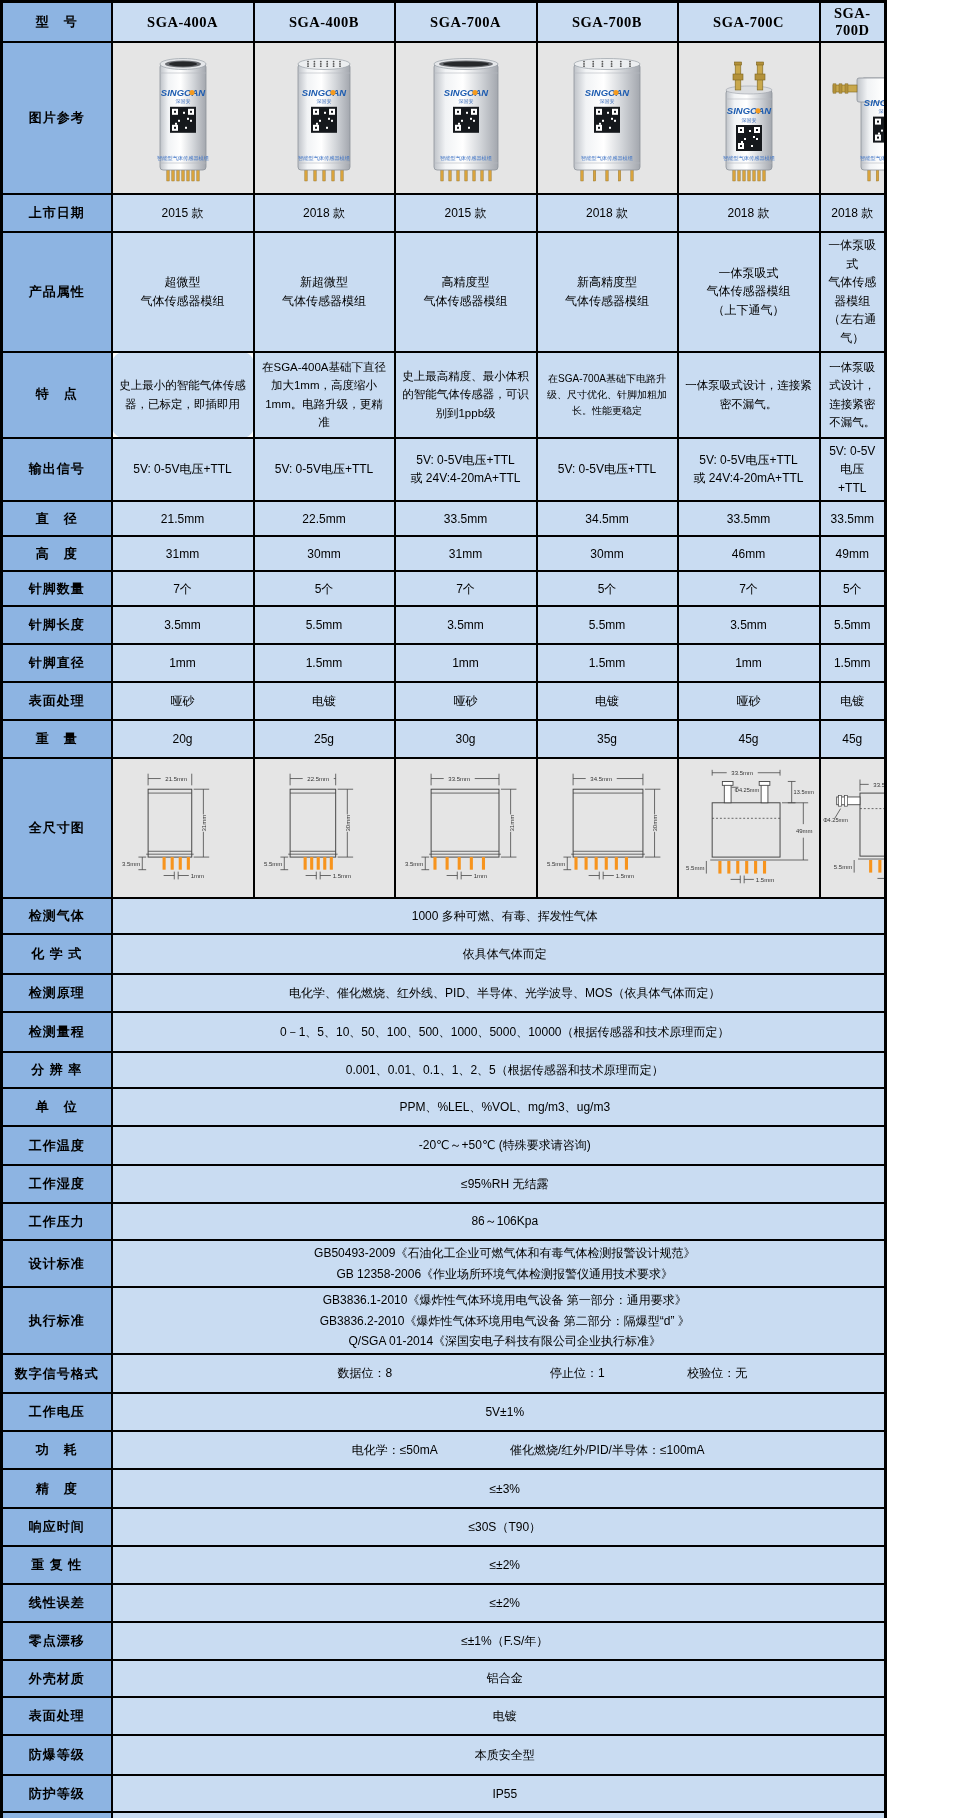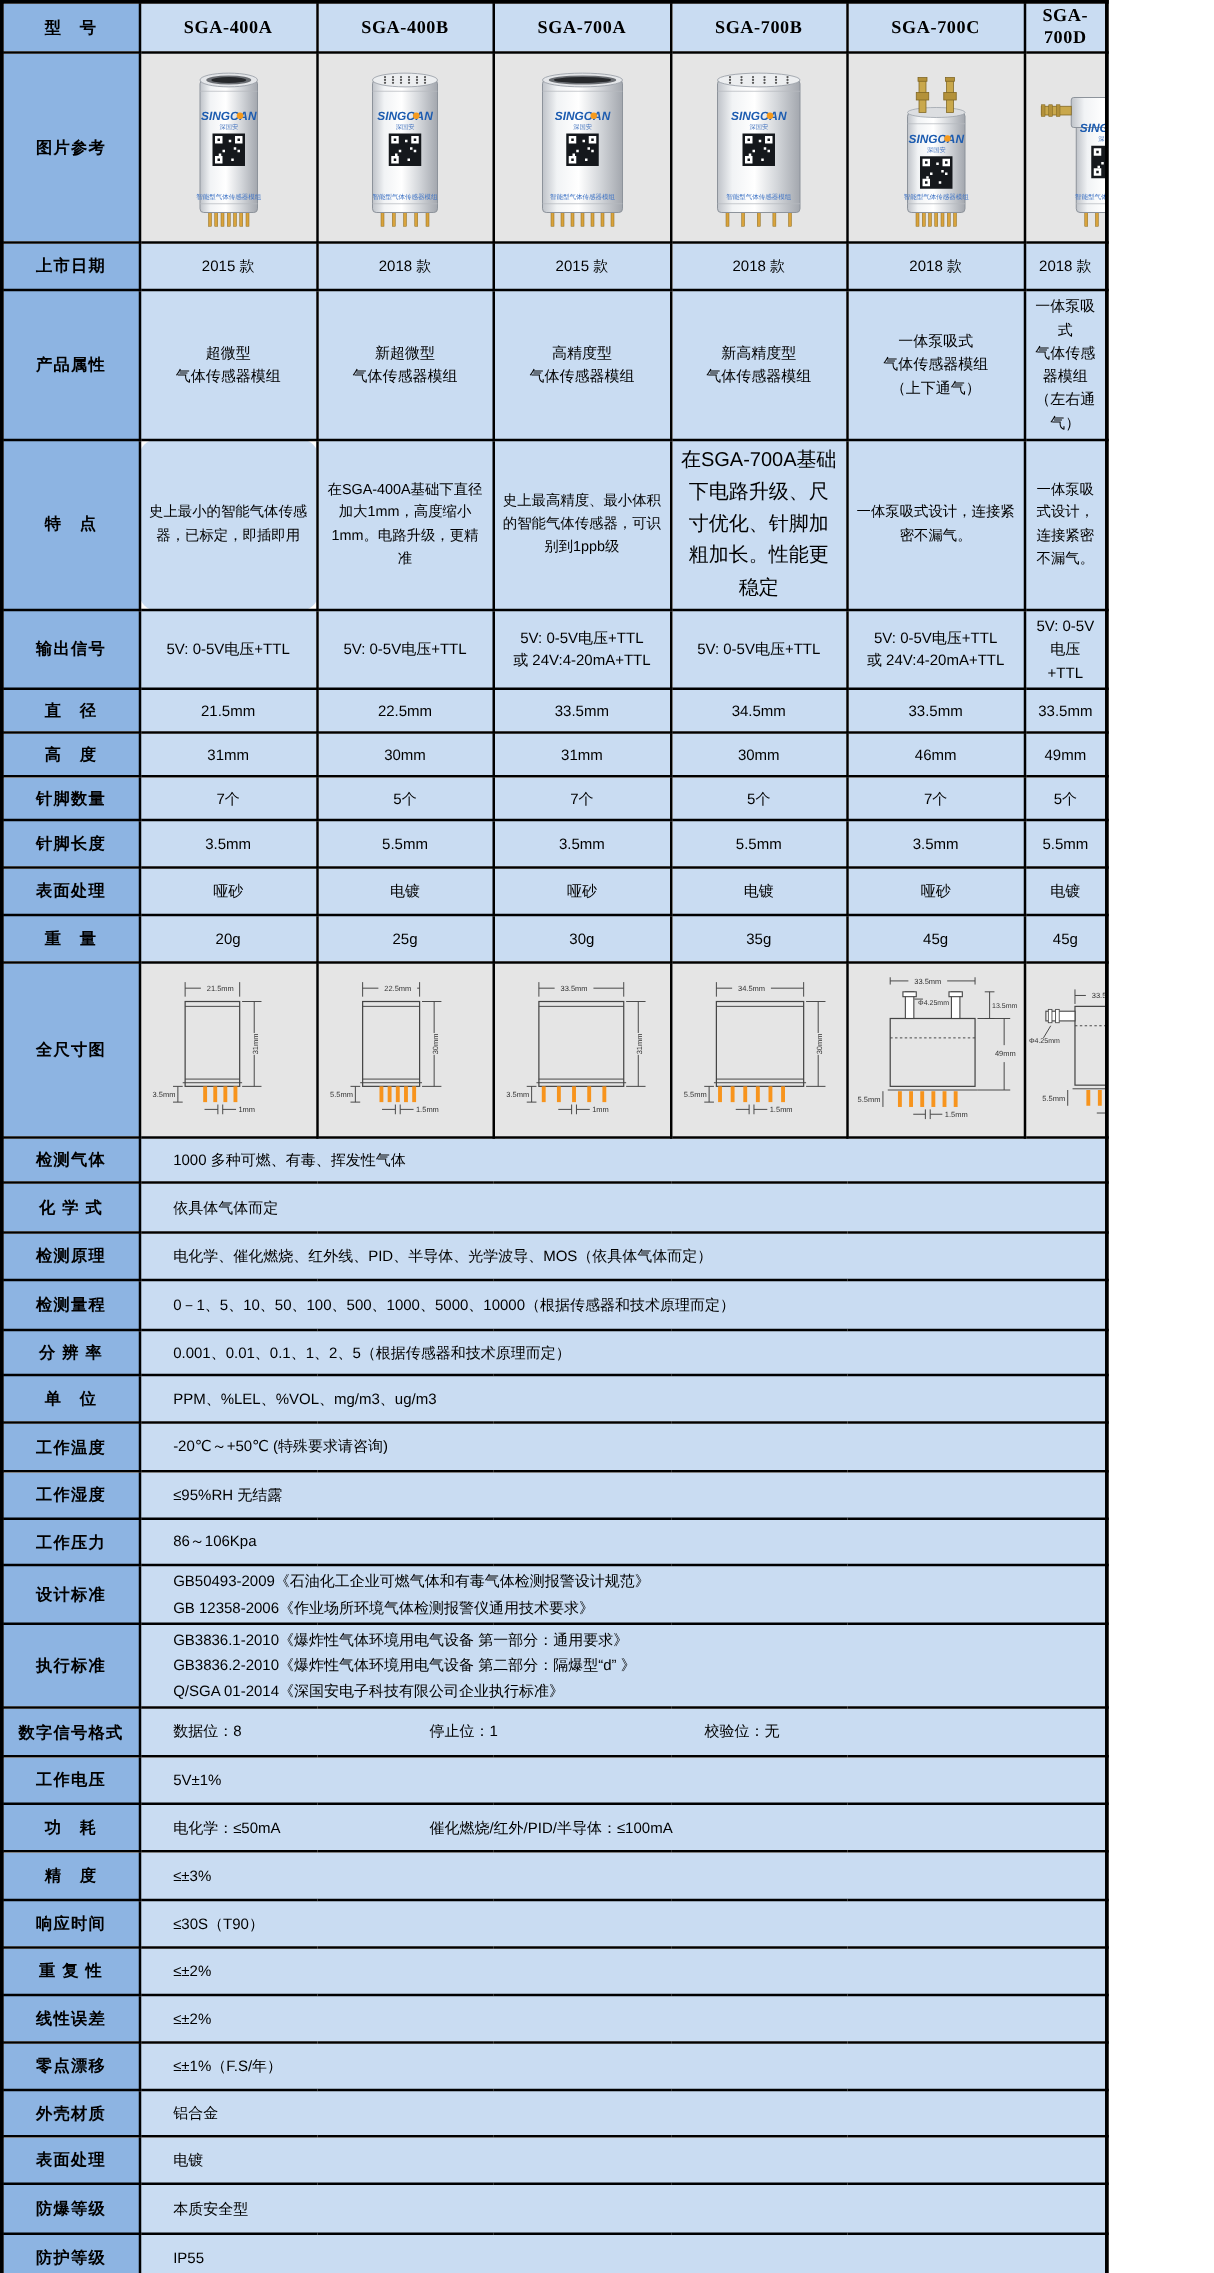--- a/index.html
+++ b/index.html
@@ -16,21 +16,21 @@
     background:var(--label-bg);
     font-weight:bold;font-size:13px;letter-spacing:1px;line-height:1.25;
   }
   th.model{
     background:var(--cell-bg);
     font-family:"Liberation Serif","DejaVu Serif",serif;
     font-weight:bold;font-size:14.5px;letter-spacing:.5px;
   }
   td.val{background:var(--cell-bg);font-size:12px;white-space:pre-line;line-height:1.55;padding:3px 6px;}
   td.photo,td.dims{background:#e5e5e5;padding:0;}
-  td.full{background:var(--cell-bg);text-align:left;font-size:12px;padding:2px 2px 2px 26px;}
+  td.full{background:var(--cell-bg);text-align:center;font-size:12px;padding:2px 2px 2px 15px;}
   td.full .line{line-height:1.7;}
   td.full .part{display:inline-block;}
   td.full .part:nth-child(1){width:205px;}
   td.full .part:nth-child(2){width:220px;}
   svg{display:block;margin:0 auto;}
 </style>
 </head>
 <body>
 
 <div class="page">
@@ -377,21 +377,21 @@
 （上下通气）</td>
           <td class="val">一体泵吸式
 气体传感器模组
 （左右通气）</td>
         </tr>
         <tr style="height: 86px;">
           <td class="lbl">特　点</td>
           <td class="val" style="font-size: 11.5px; line-height: 1.6; border-radius: 12px;">史上最小的智能气体传感器，已标定，即插即用</td>
           <td class="val" style="font-size: 11.5px; line-height: 1.6;">在SGA-400A基础下直径加大1mm，高度缩小1mm。电路升级，更精准</td>
           <td class="val" style="font-size: 11.5px; line-height: 1.6;">史上最高精度、最小体积的智能气体传感器，可识别到1ppb级</td>
-          <td class="val" style="font-size: 16px; line-height: 1.6;">在SGA-700A基础下电路升级、尺寸优化、针脚加粗加长。性能更稳定</td>
+          <td class="val" style="font-size: 10px; line-height: 1.6;">在SGA-700A基础下电路升级、尺寸优化、针脚加粗加长。性能更稳定</td>
           <td class="val" style="font-size: 11.5px; line-height: 1.6;">一体泵吸式设计，连接紧密不漏气。</td>
           <td class="val" style="font-size: 11.5px; line-height: 1.6;">一体泵吸式设计，连接紧密不漏气。</td>
         </tr>
         <tr style="height: 46px;">
           <td class="lbl">输出信号</td>
           <td class="val">5V: 0-5V电压+TTL</td>
           <td class="val">5V: 0-5V电压+TTL</td>
           <td class="val">5V: 0-5V电压+TTL
 或 24V:4-20mA+TTL</td>
           <td class="val">5V: 0-5V电压+TTL</td>
@@ -427,20 +427,29 @@
           <td class="val">5个</td>
         </tr>
         <tr style="height: 38px;">
           <td class="lbl">针脚长度</td>
           <td class="val">3.5mm</td>
           <td class="val">5.5mm</td>
           <td class="val">3.5mm</td>
           <td class="val">5.5mm</td>
           <td class="val">3.5mm</td>
           <td class="val">5.5mm</td>
+        </tr>
+        <tr style="height: 38px;">
+          <td class="lbl">针脚直径</td>
+          <td class="val">1mm</td>
+          <td class="val">1.5mm</td>
+          <td class="val">1mm</td>
+          <td class="val">1.5mm</td>
+          <td class="val">1mm</td>
+          <td class="val">1.5mm</td>
         </tr>
         <tr style="height: 38px;">
           <td class="lbl">表面处理</td>
           <td class="val">哑砂</td>
           <td class="val">电镀</td>
           <td class="val">哑砂</td>
           <td class="val">电镀</td>
           <td class="val">哑砂</td>
           <td class="val">电镀</td>
         </tr>

